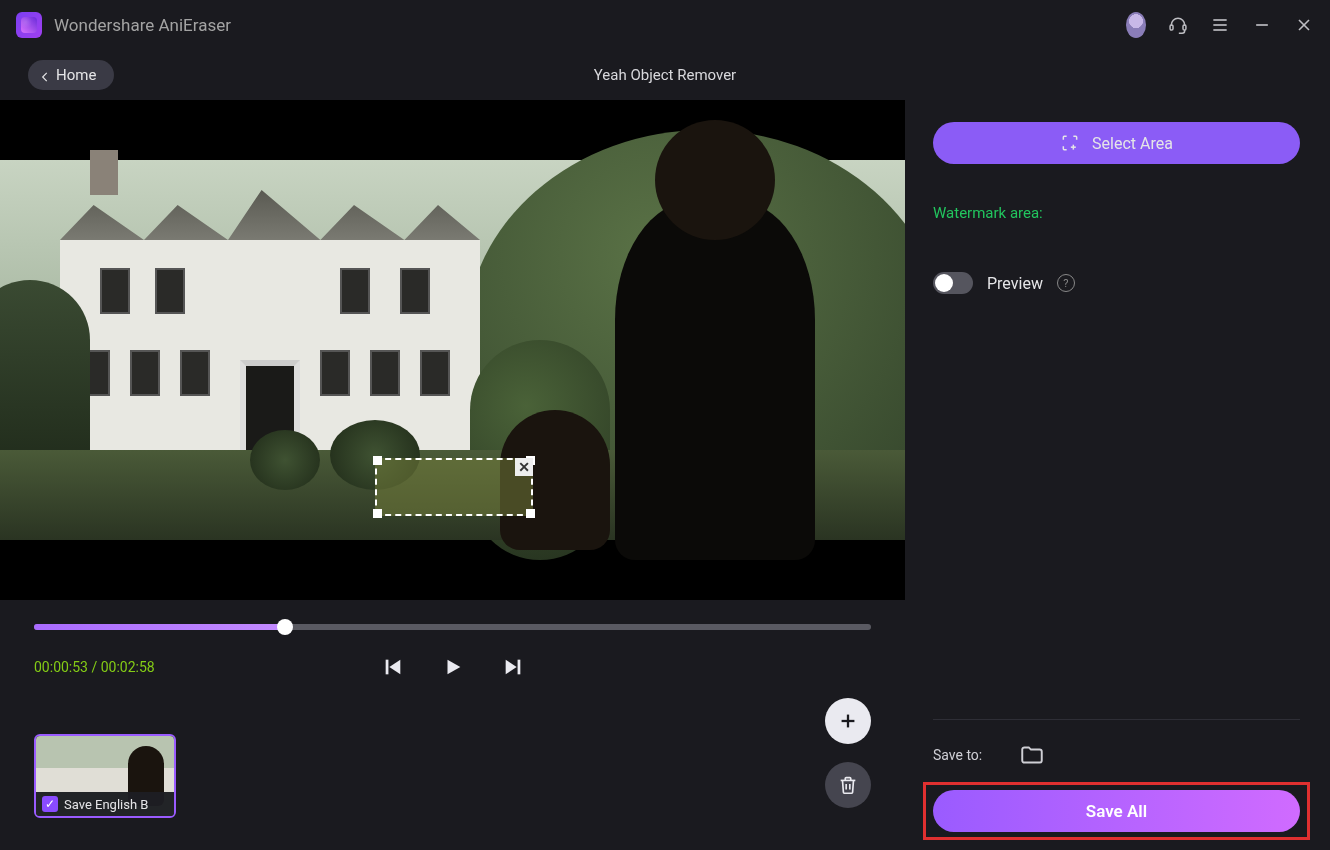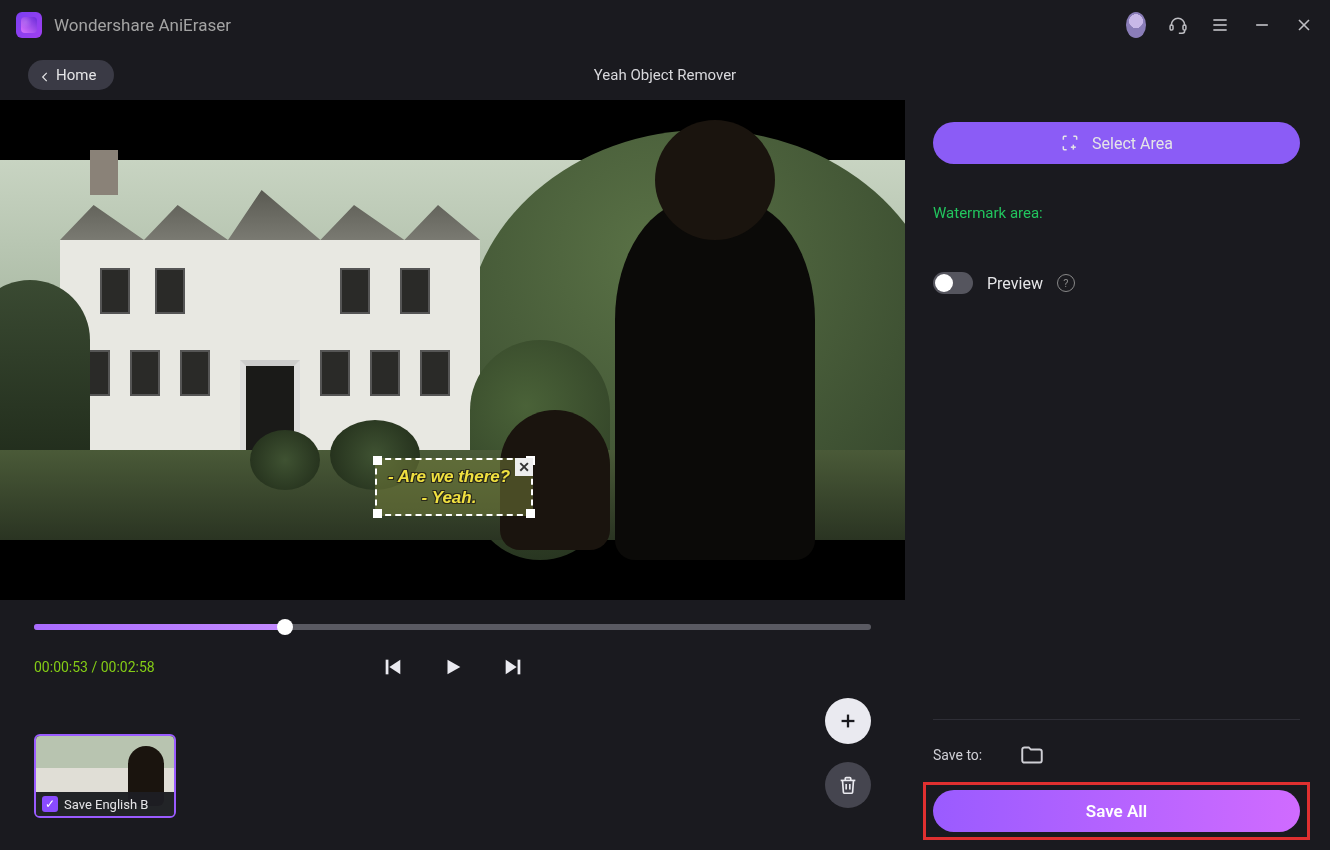--- a/index.html
+++ b/index.html
@@ -251,24 +251,20 @@
         </div>
         <div class="tree t2"></div>
         <div class="tree t3"></div>
         <div class="grass"></div>
         <div class="shrub s1"></div>
           <div class="shrub s2"></div>
         <div class="person2"></div>
         <div class="person1"></div>
       </div>
       <div class="selection-box">
-        <div class="subtitle">
-          <span>- Are we there?</span><br>
-          <span>- Yeah.</span>
-        </div>
         <div class="handle h-tl"></div>
         <div class="handle h-tr"></div>
         <div class="handle h-bl"></div>
         <div class="handle h-br"></div>
         <div class="closebox">✕</div>
       </div>
     </div>
 
     <div class="timeline-area">
       <div class="track">

